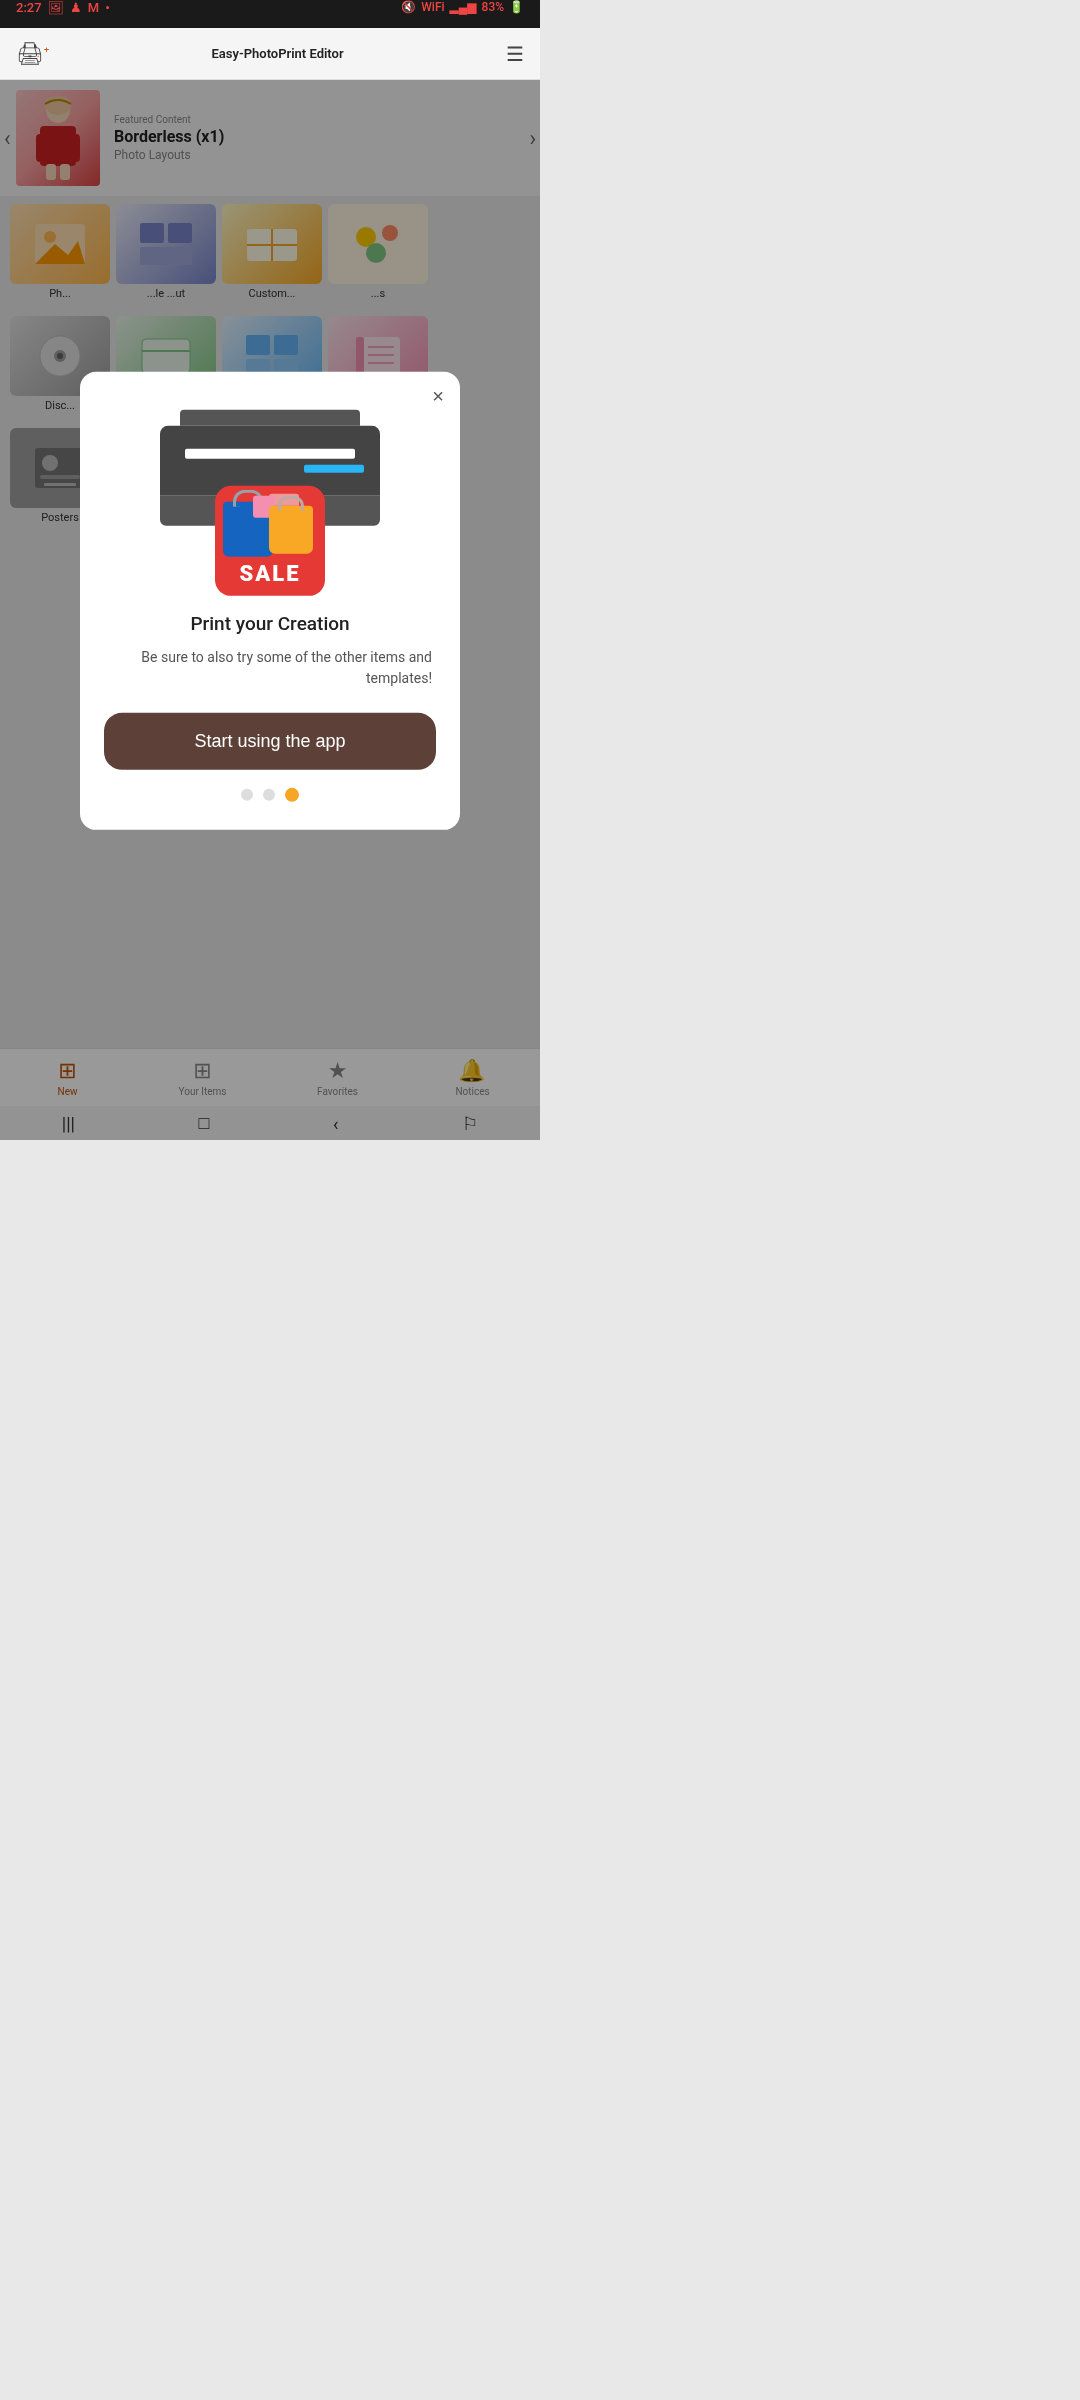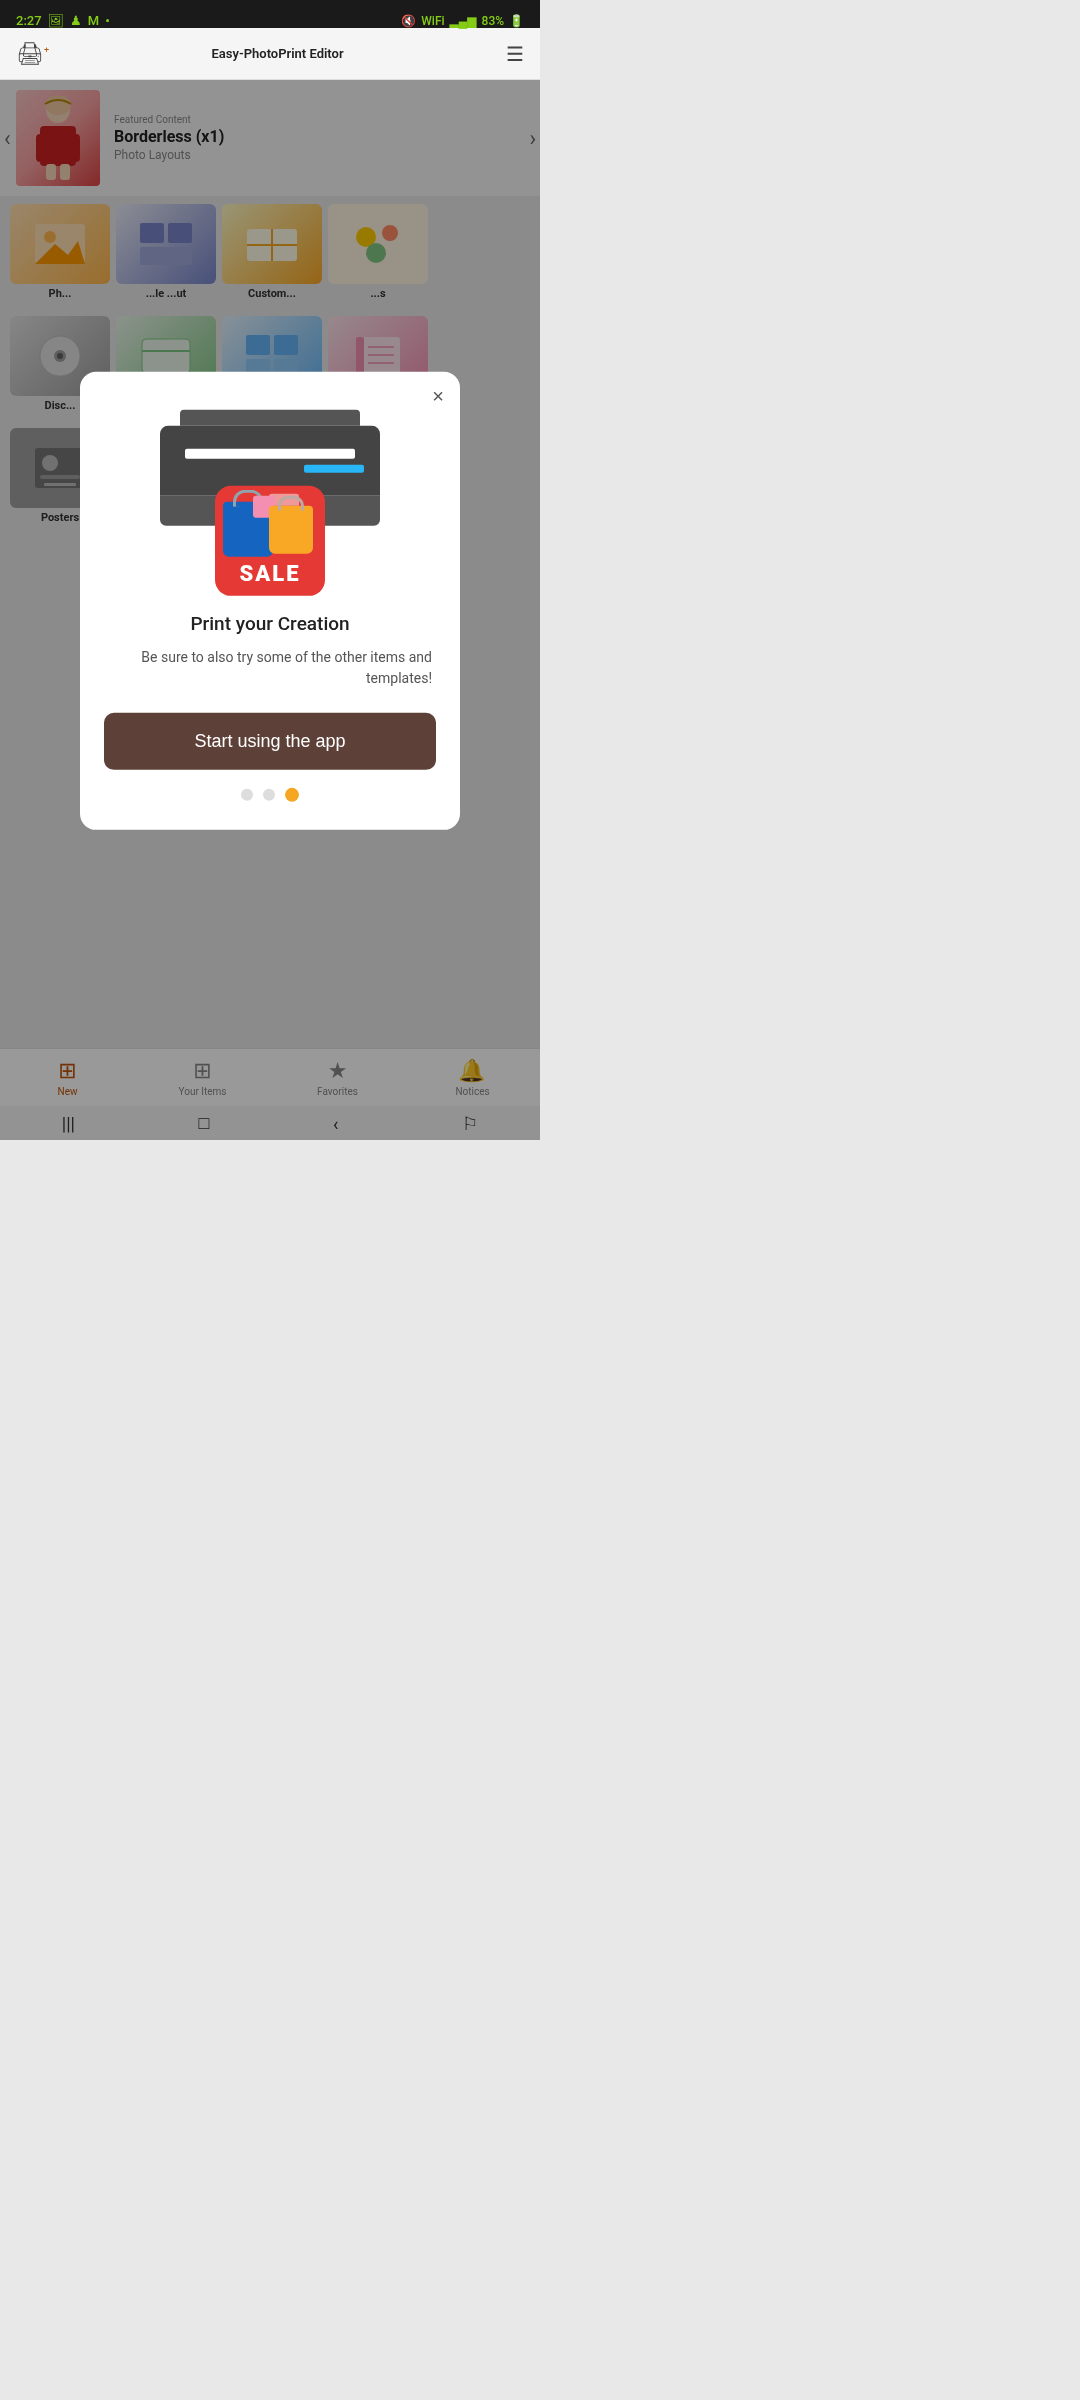--- a/index.html
+++ b/index.html
@@ -13,24 +13,24 @@
       overflow: hidden;
       position: relative;
     }
 
     
     .status-bar {
       width: 100%;
       height: 28px;
       background: #1a1a1a;
       display: flex;
-      align-items: flex-end;
+      align-items: flex-start;
       justify-content: space-between;
       padding: 0 16px;
-      color: #84cc16;
+      color: #ef4444;
       font-size: 13px;
       font-weight: 500;
     }
     .status-left { display: flex; align-items: center; gap: 6px; }
     .status-right { display: flex; align-items: center; gap: 5px; font-size: 12px; }
 
     
     .app-bar {
       width: 100%;
       height: 52px;
@@ -92,21 +92,20 @@
     .grid-section {
       display: flex;
       flex-wrap: wrap;
       gap: 6px;
       padding: 8px 10px;
       background: #e8e8e8;
     }
     .grid-item {
       width: 100px;
       text-align: center;
-      font-weight: bold;
     }
     .grid-thumb {
       width: 100px;
       height: 80px;
       background: #ccc;
       border-radius: 6px;
       display: flex;
       align-items: center;
       justify-content: center;
       font-size: 11px;
@@ -342,21 +341,21 @@
 
     
     .cta-button {
       width: 100%;
       padding: 18px;
       background: #5d4037;
       color: white;
       font-size: 18px;
       font-weight: 500;
       border: none;
-      border-radius: 10px;
+      border-radius: 18px;
       cursor: pointer;
       text-align: center;
       margin-bottom: 18px;
     }
 
     
     .dots {
       display: flex;
       gap: 10px;
       align-items: center;

